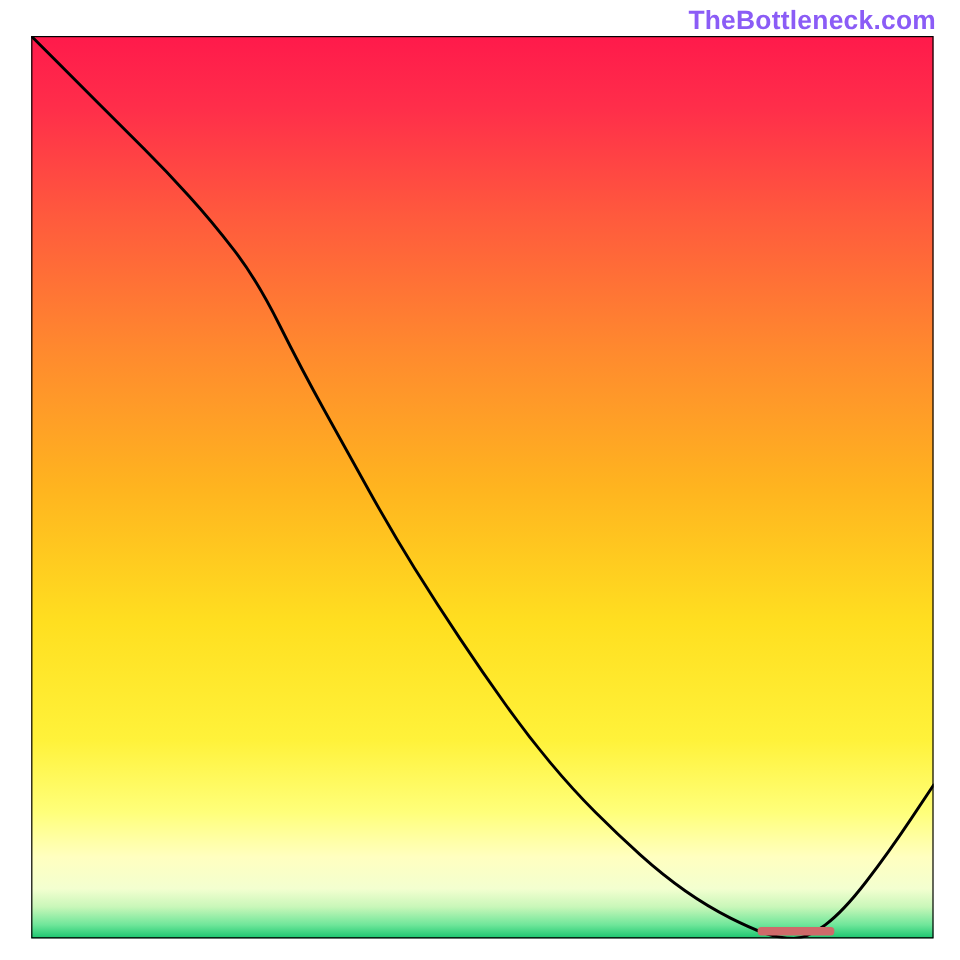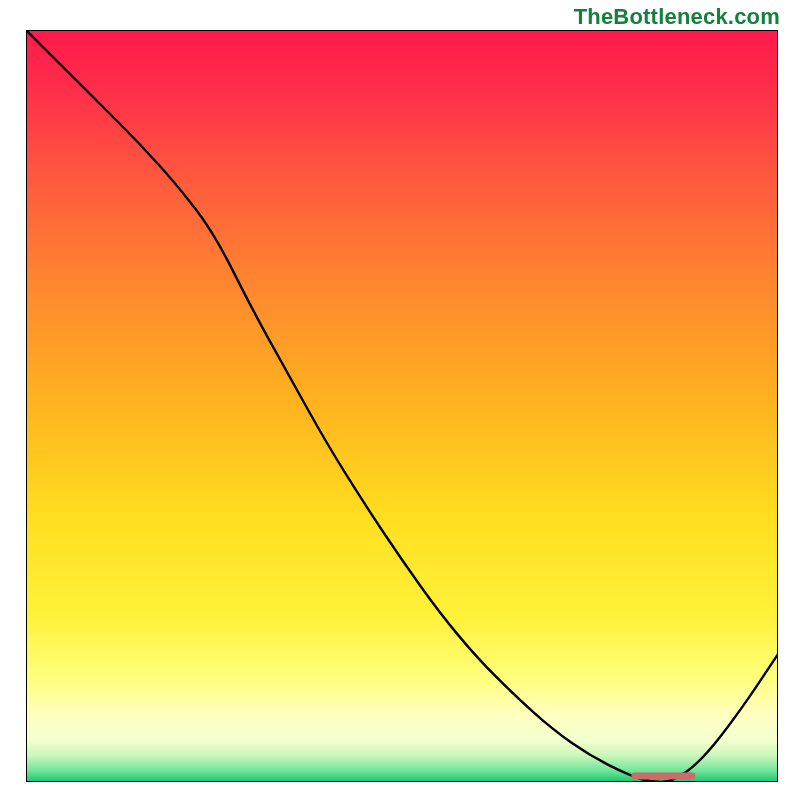--- a/index.html
+++ b/index.html
@@ -14,21 +14,21 @@
     position: relative;
     width: 800px;
     height: 800px;
   }
   .watermark {
     position: absolute;
     top: 4px;
     right: 20px;
     font-size: 22px;
     font-weight: 600;
-    color: #15803d;
+    color: #8b5cf6;
     letter-spacing: 0.2px;
   }
   .plot {
     position: absolute;
     left: 26px;
     top: 30px;
     width: 752px;
     height: 752px;
   }
   svg { display: block; }

